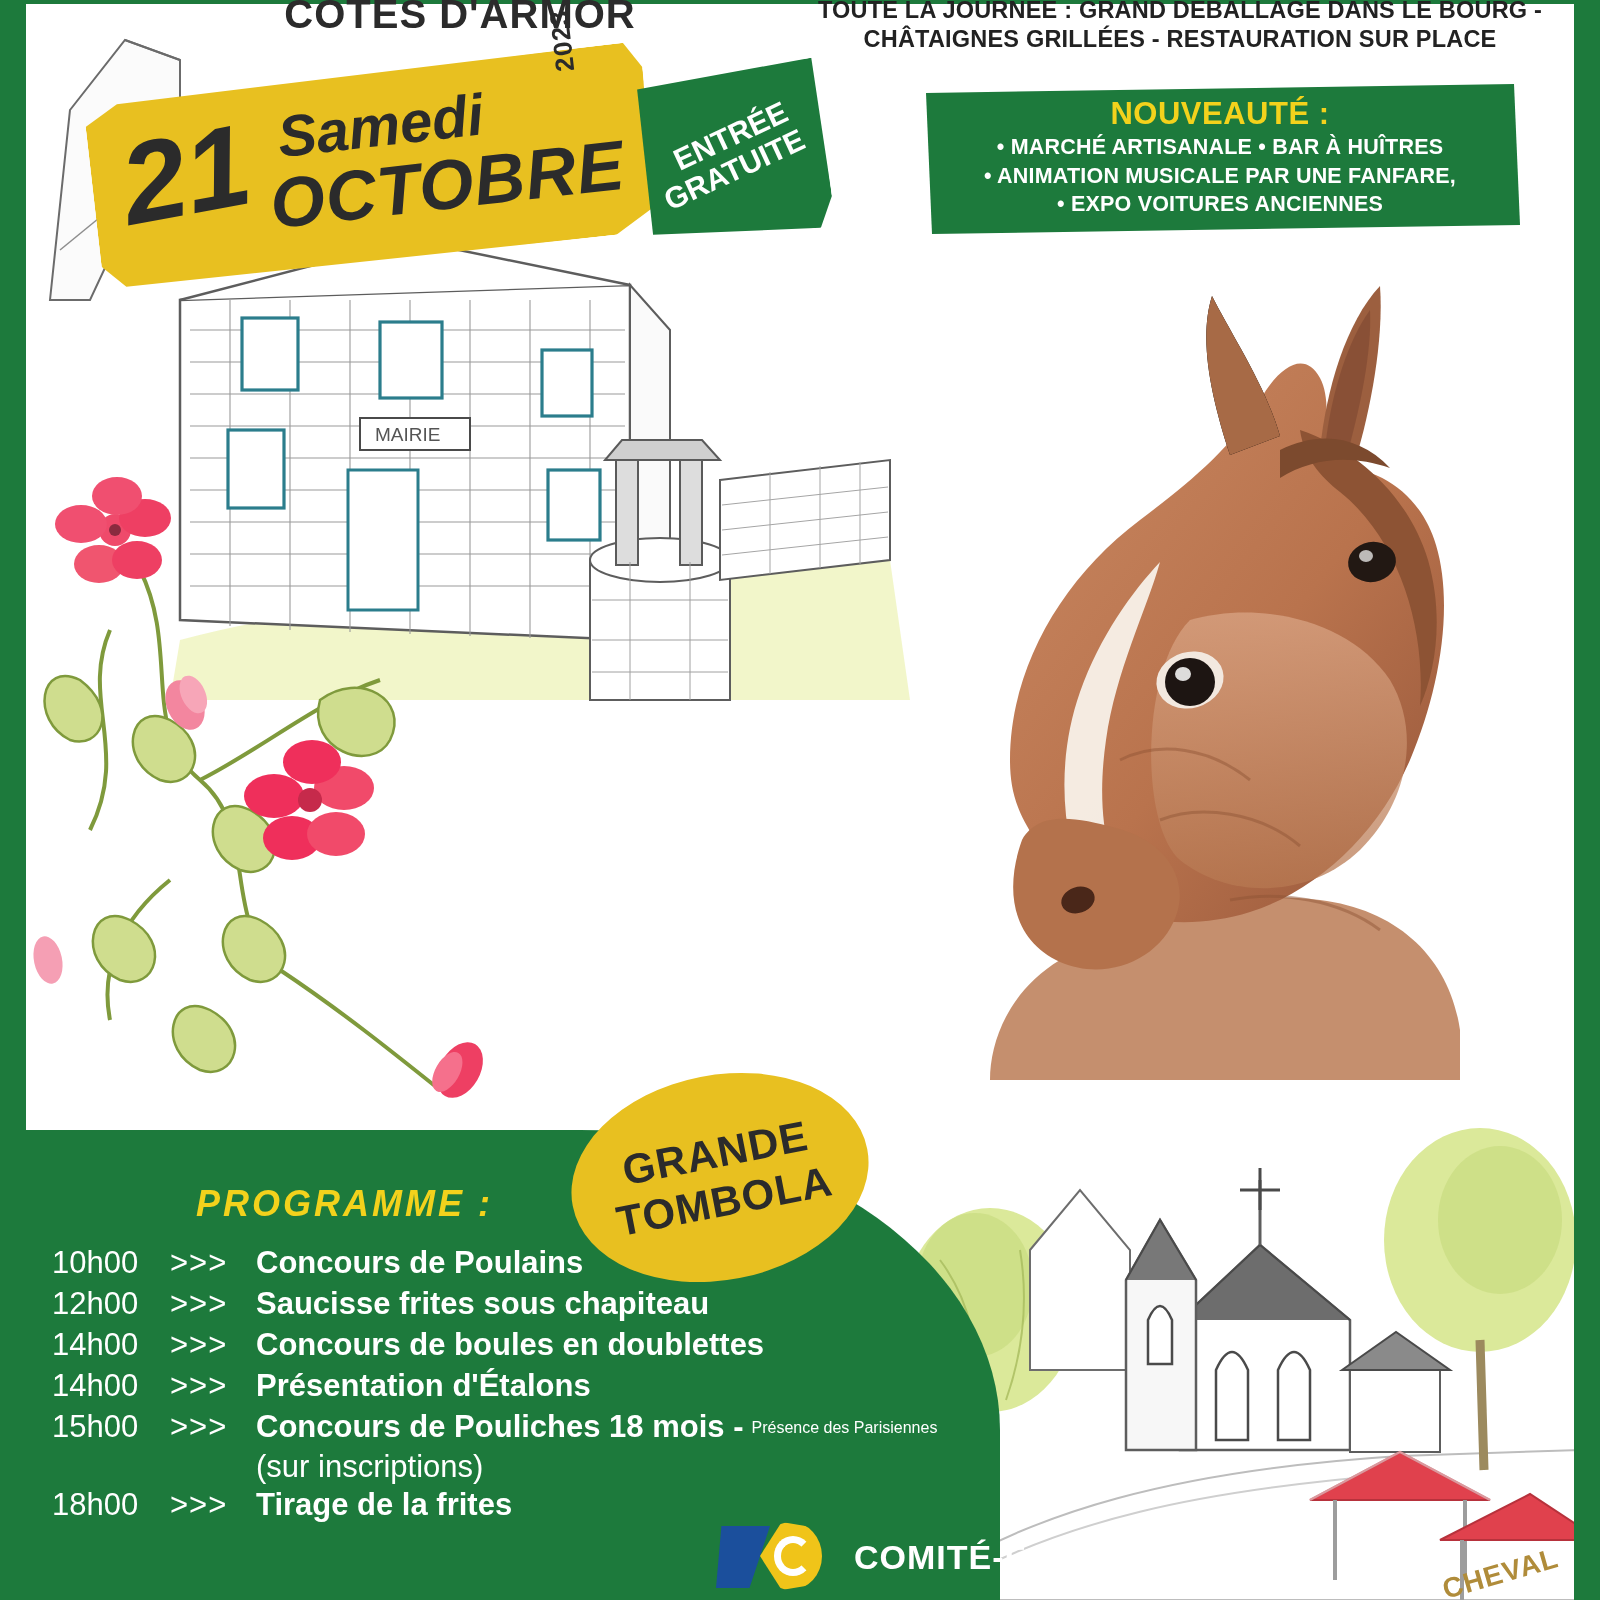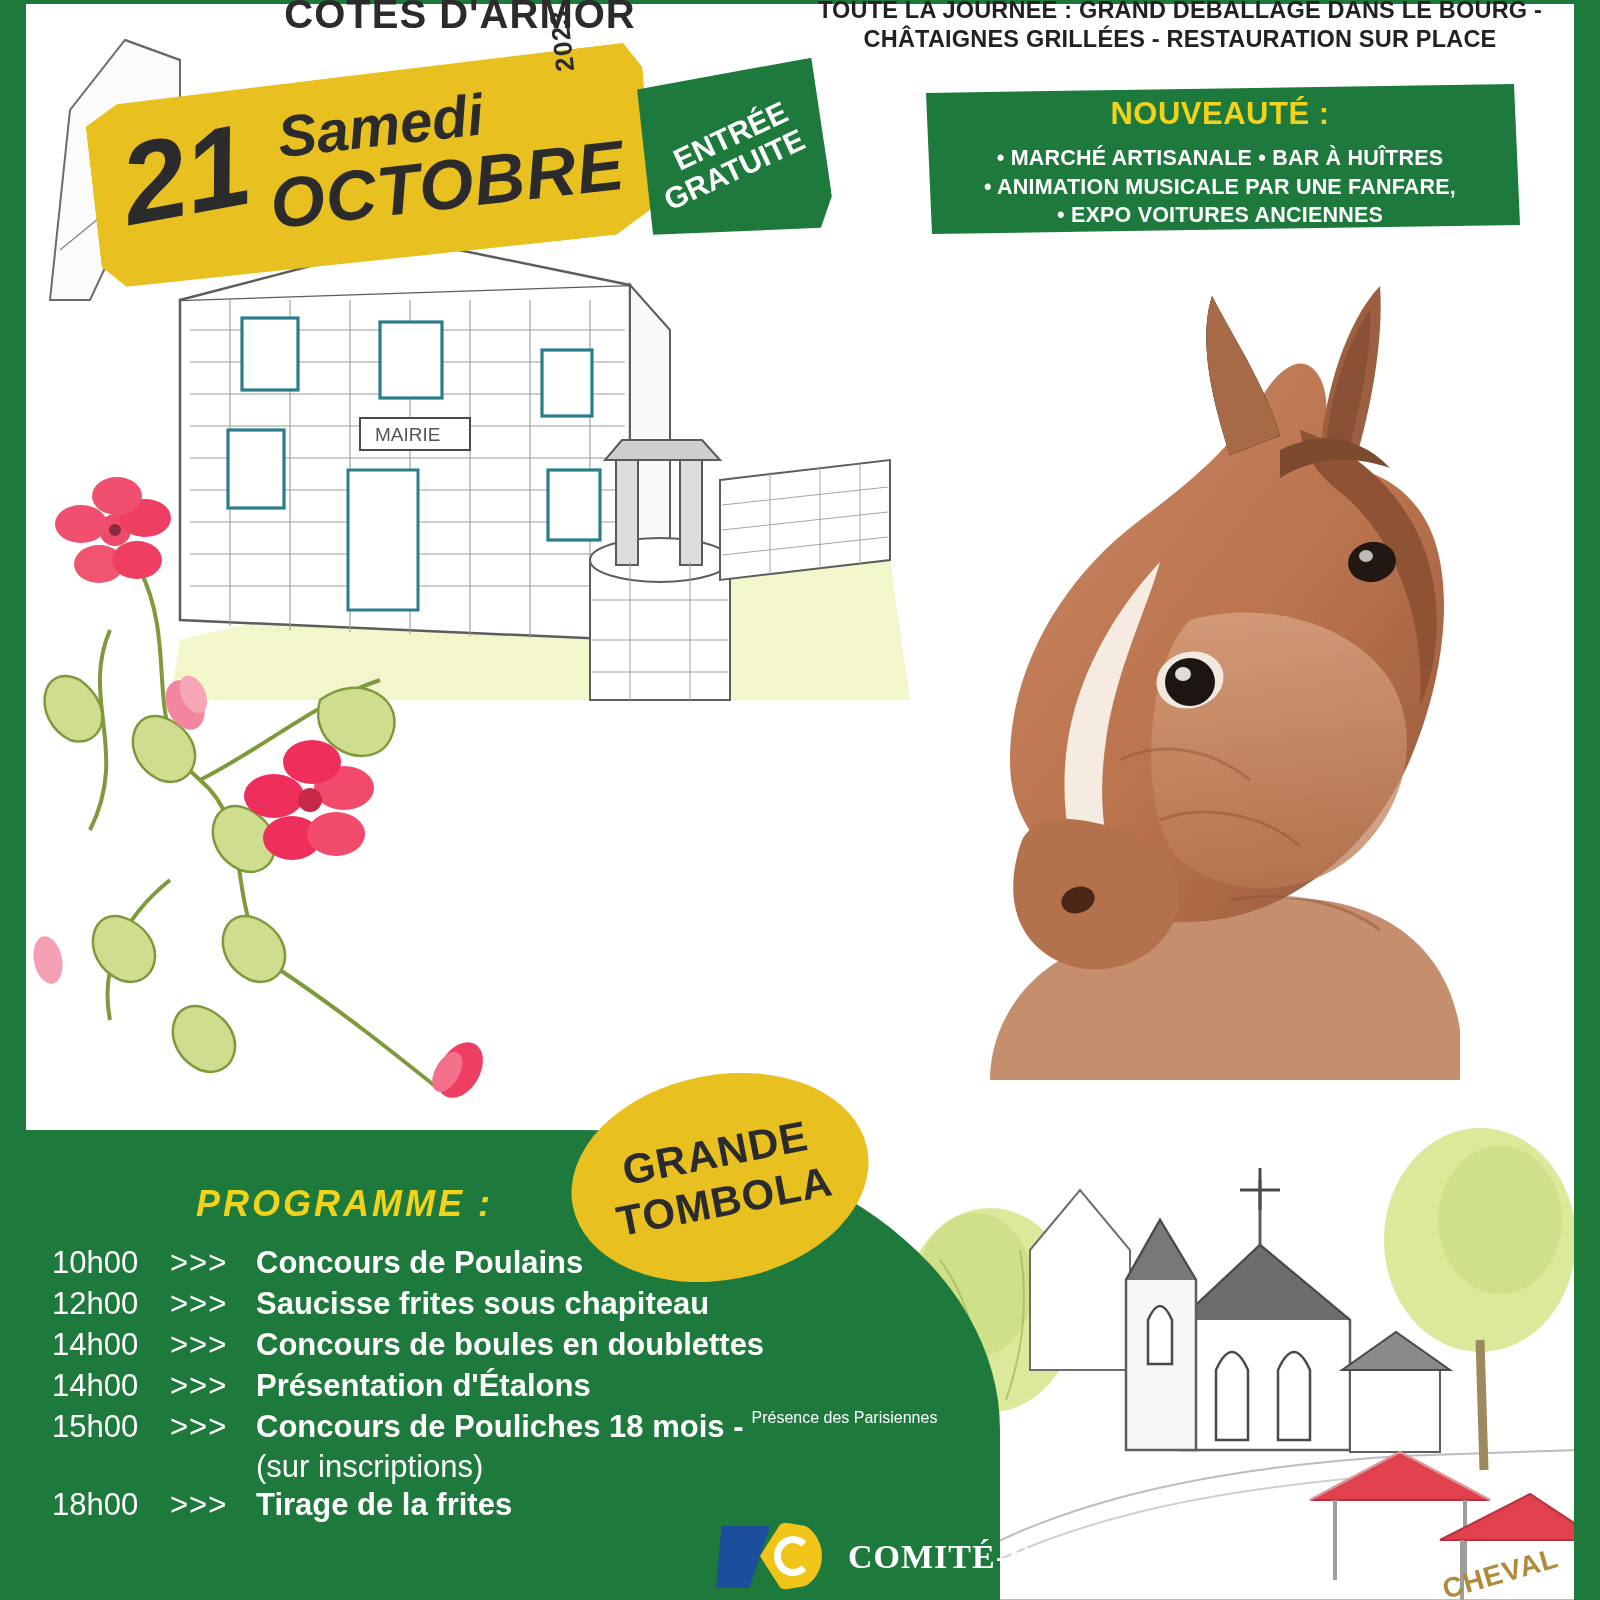--- a/index.html
+++ b/index.html
@@ -140,21 +140,21 @@
     width: 600px; height: 150px;
     padding-top: 12px;
     text-align: center;
     color: #ffffff;
   }
   .nouveaute-title {
     color: #f3d21c;
     font-weight: bold;
     font-size: 31px;
     letter-spacing: 0.5px;
-    margin-bottom: 12px;
+    margin-bottom: 1px;
   }
   .nouveaute-line {
     font-weight: bold;
     font-size: 21.5px;
     line-height: 1.33;
     letter-spacing: 0.2px;
   }
 
   
   .sketch { position: absolute; }
@@ -204,43 +204,42 @@
     font-style: italic;
   }
   .programme-list {
     position: absolute;
     left: 52px; top: 1243px;
     width: 920px;
     color: #ffffff;
   }
   .prog-row {
     display: flex;
-    align-items: flex-start;
+    align-items: center;
     font-size: 31px;
     line-height: 1.32;
     white-space: nowrap;
   }
   .prog-time { width: 118px; font-weight: normal; }
   .prog-arrow { width: 86px; letter-spacing: 1px; }
   .prog-label { font-weight: bold; }
   .prog-note { font-size: 16px; padding-left: 8px; }
   .prog-sub {
     font-size: 31px;
     padding-left: 204px;
     line-height: 1.2;
   }
 
   
   .logo-block {
     position: absolute;
     left: 716px; top: 1520px;
     display: flex;
     align-items: center;
-    gap: 14px;
-    font-family: Liberation Serif, serif;
+    gap: 20px;
   }
   .logo-mark {
     width: 118px; height: 74px;
     position: relative;
   }
   .logo-blue {
     position: absolute; left: 0; top: 6px;
     width: 54px; height: 62px;
     background: #1b4f9c;
     clip-path: polygon(10% 0%, 100% 0%, 62% 100%, 0% 100%);

